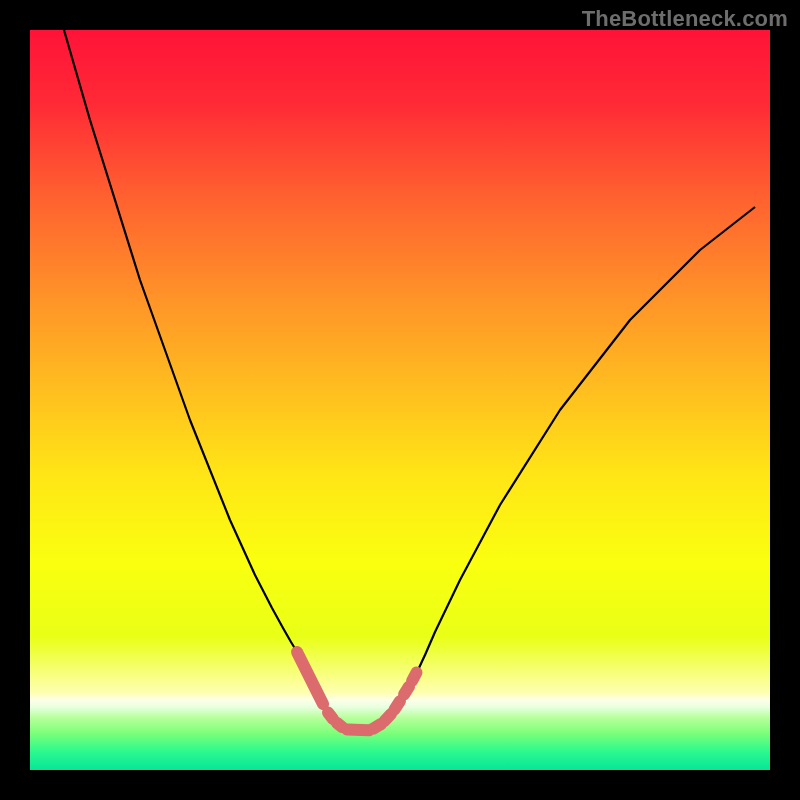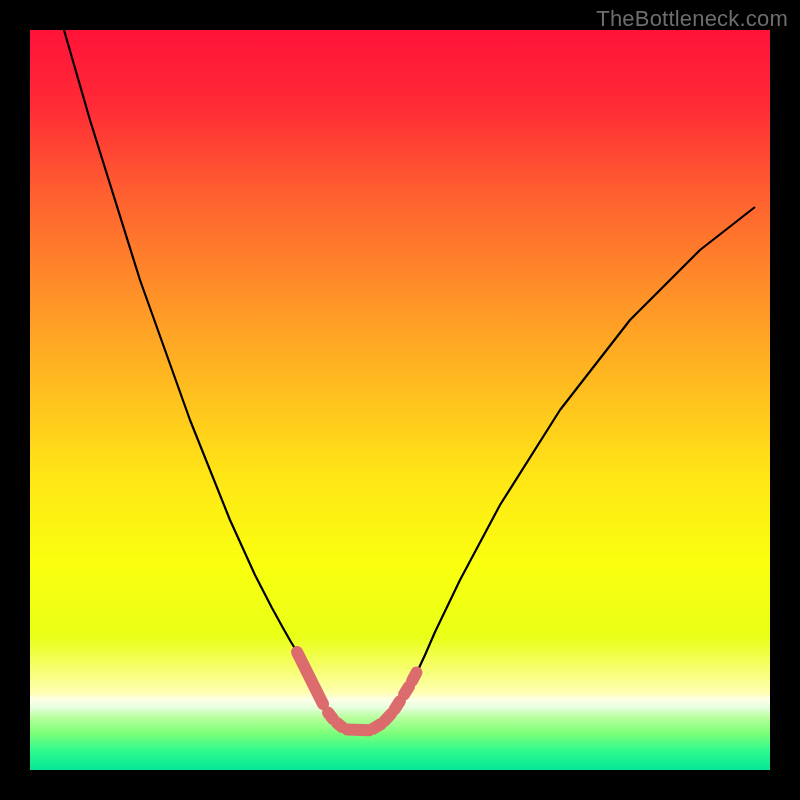--- a/index.html
+++ b/index.html
@@ -33,21 +33,21 @@
     left: 0;
     width: 100%;
     height: 100%;
   }
   .watermark {
     position: absolute;
     top: 6px;
     right: 12px;
     color: #6d6d6d;
     font-size: 22px;
-    font-weight: 400;
+    font-weight: 700;
     letter-spacing: 0.2px;
   }
   svg.curve {
     position: absolute;
     top: 0;
     left: 0;
     width: 100%;
     height: 100%;
     overflow: visible;
   }

